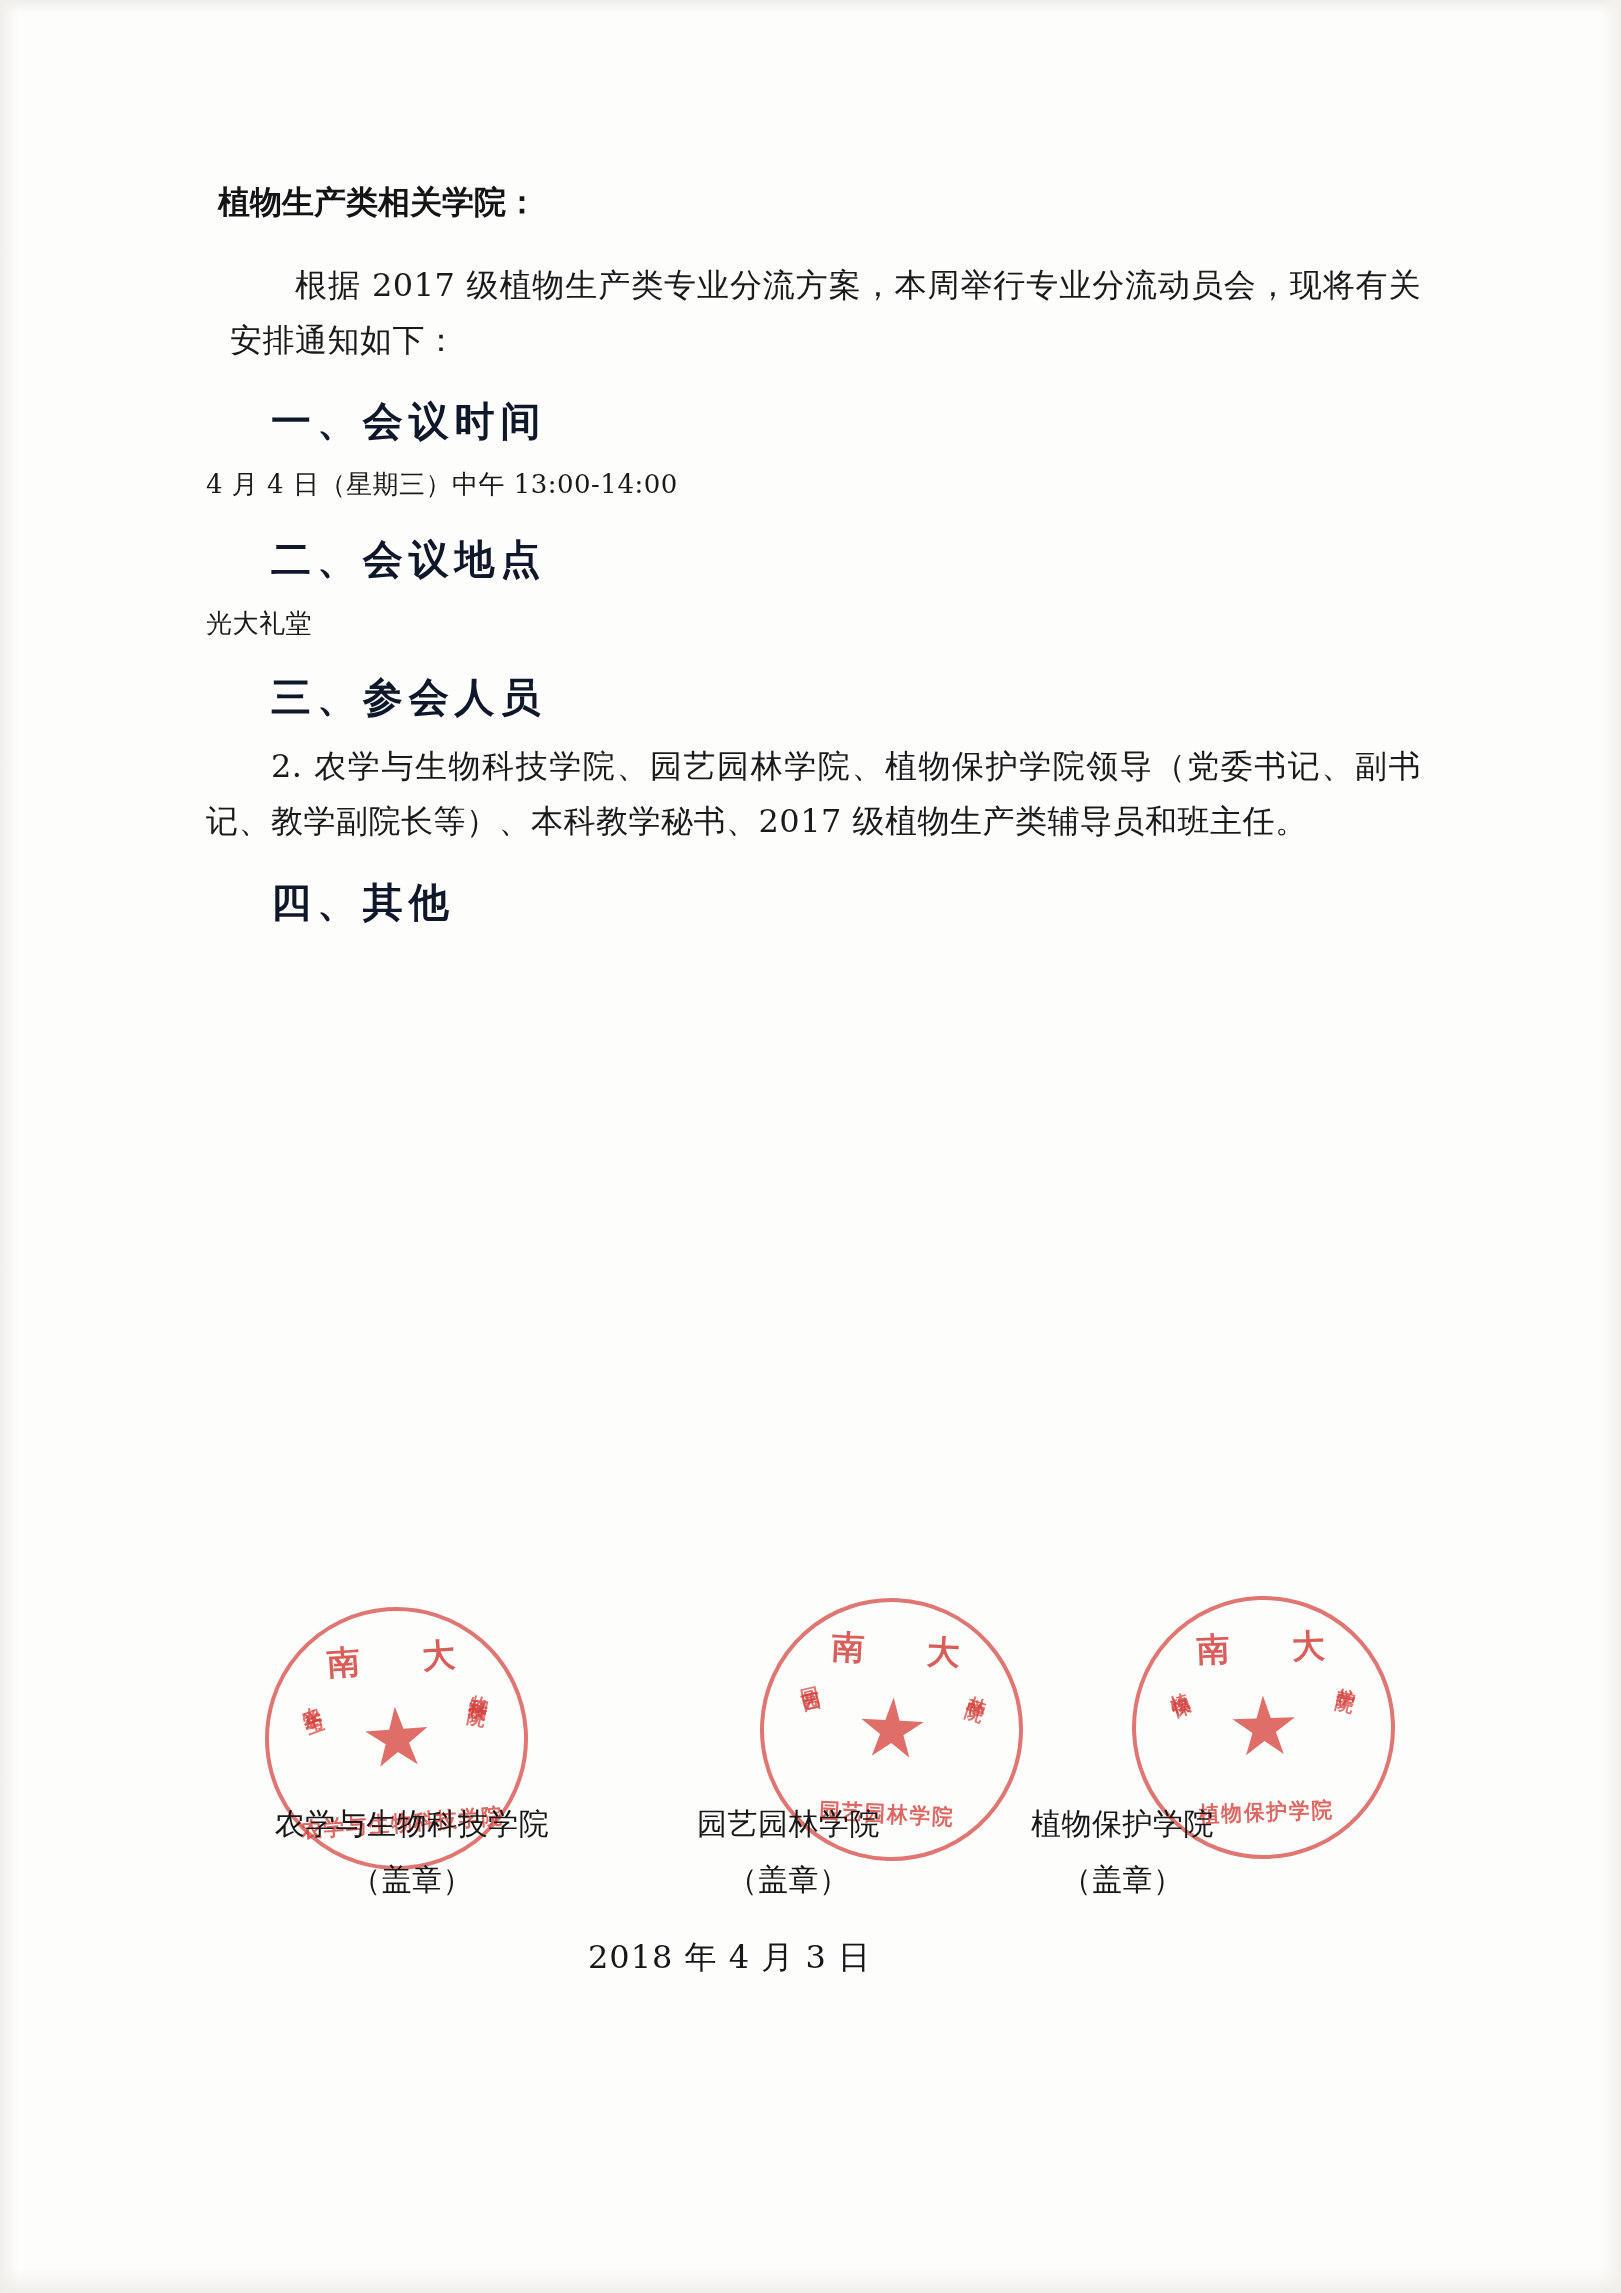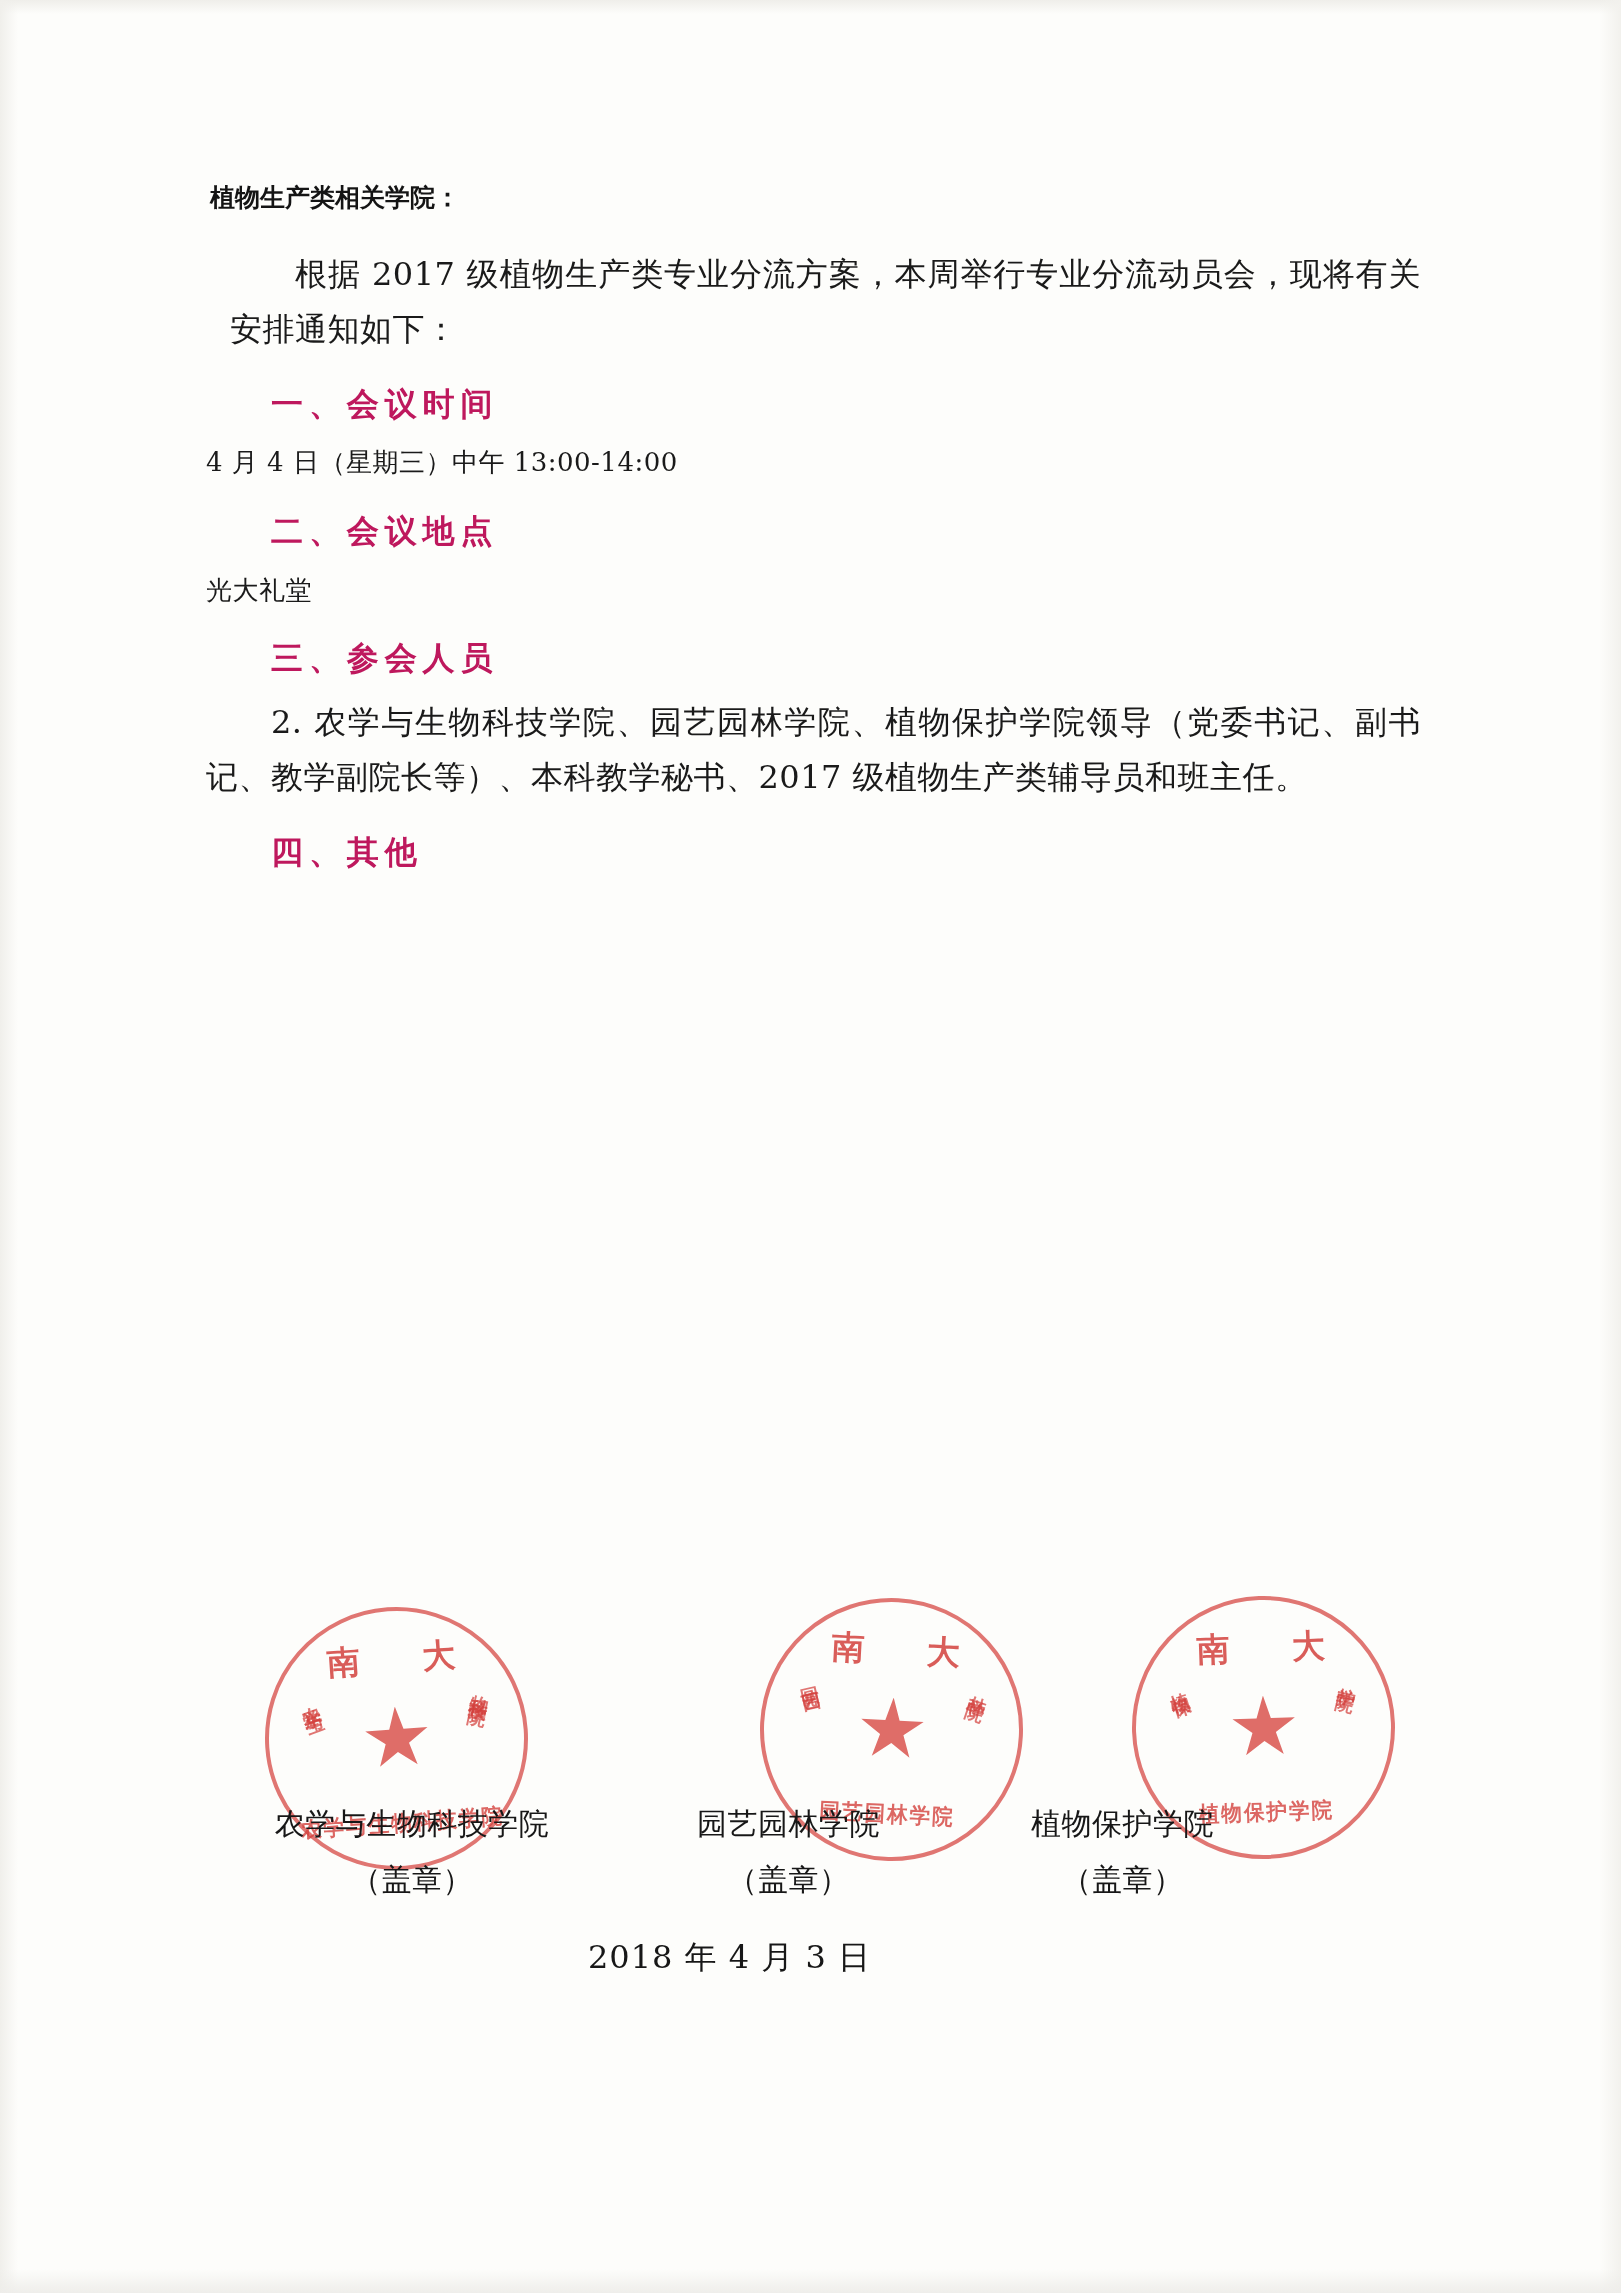--- a/index.html
+++ b/index.html
@@ -56,44 +56,44 @@
     font-size: 41px;
     letter-spacing: 1px;
     color: #141414;
     margin: 0 0 61px 0;
     white-space: nowrap;
   }
 
   .salutation {
     font-family: "DejaVu Sans", "Liberation Sans", sans-serif;
     font-weight: bold;
-    font-size: 25px;
+    font-size: 32px;
     color: #141414;
-    margin: 0 0 33px 4px;
+    margin: 0 0 33px 12px;
   }
 
   .para {
     font-size: 32px;
     line-height: 1.72;
     text-align: justify;
     text-justify: inter-ideograph;
     margin: 0 0 9.8px 0;
     letter-spacing: 0.5px;
   }
   .para.indent {
     text-indent: 65px;
     margin-left: 24px;
   }
 
   .section-head {
     font-family: "DejaVu Sans", "Liberation Sans", sans-serif;
     font-weight: bold;
-    font-size: 32px;
+    font-size: 40px;
     letter-spacing: 5.9px;
-    color: #be185d;
+    color: #0f172a;
     margin: 25.5px 0 13.7px 65px;
   }
 
   .plain-line {
     font-size: 26px;
     line-height: 1.7;
     margin: 0 0 13.7px 0;
     letter-spacing: 0.5px;
   }
 

